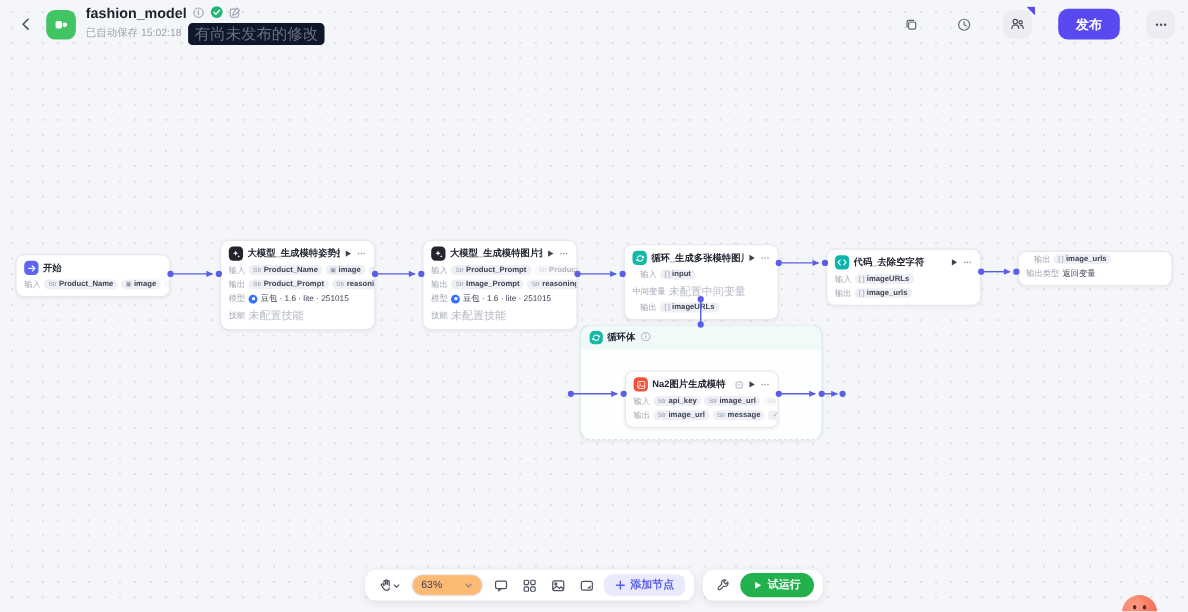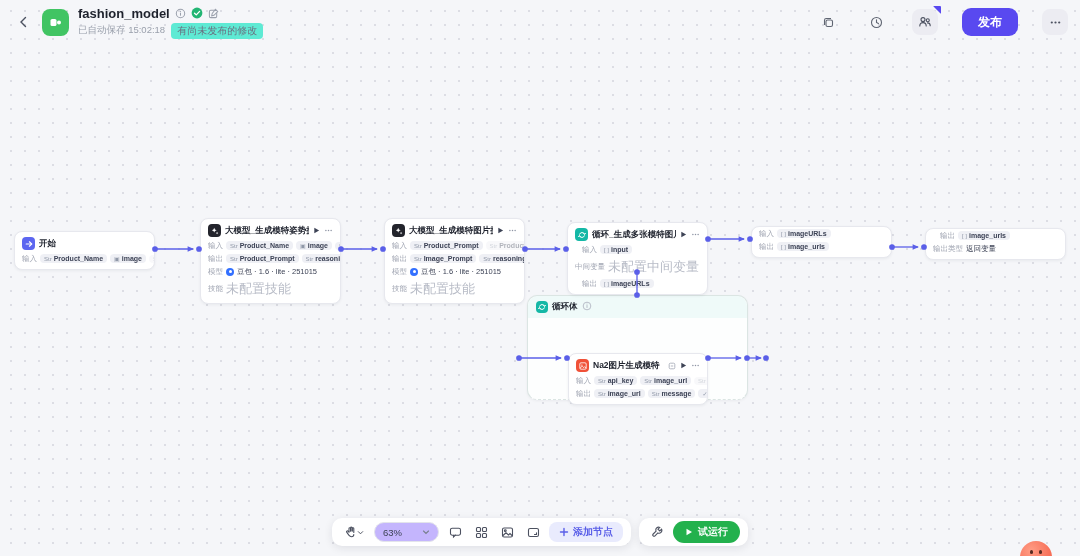--- a/index.html
+++ b/index.html
@@ -17,21 +17,21 @@
   
   .topbar { position:absolute; top:0; left:0; right:0; height:44px; display:flex; align-items:center; padding:0 12px; z-index:30; }
   .icon-btn { display:flex; align-items:center; justify-content:center; width:24px; height:24px; border-radius:6px; color:#5f6572; cursor:pointer; background:transparent; border:none; }
   .back-btn { margin-right:6px; color:#4b5160; }
   .app-icon { width:27px; height:27px; border-radius:8px; background:#41c463; display:flex; align-items:center; justify-content:center; margin-right:9px; }
   .title-col { display:flex; flex-direction:column; gap:2px; }
   .title-row { display:flex; align-items:center; gap:5px; }
   .wf-title { font-size:13px; font-weight:700; color:#1d212c; }
   .sub-row { display:flex; align-items:center; gap:6px; }
   .autosave { font-size:9.5px; color:#9aa0ac; }
-  .unpub-badge { font-size:10px; color:#6a7080; background:#5eead4; border-radius:4px; padding:1px 6px; }
+  .unpub-badge { font-size:14px; color:#6a7080; background:#0f172a; border-radius:4px; padding:1px 6px; }
   .topbar-right { margin-left:auto; display:flex; align-items:center; gap:24px; }
   .sq-btn { width:26px; height:26px; border-radius:8px; background:#ececf2; display:flex; align-items:center; justify-content:center; color:#4c5160; position:relative; cursor:pointer; border:none; }
   .collab-badge { position:absolute; top:-3px; right:-3px; width:8px; height:8px; background:#5949f0; clip-path:polygon(0 0,100% 0,100% 100%); border-radius:1px; }
   .publish-btn { height:28px; padding:0 16px; border:none; border-radius:9px; background:#5949f0; color:#fff; font-size:12px; font-weight:600; cursor:pointer; }
 
   
   .edges { position:absolute; inset:0; z-index:12; pointer-events:none; }
 
   
   .node { position:absolute; background:#fff; border:1px solid #e7e8ee; border-radius:8px; box-shadow:0 1px 3px rgba(25,28,45,.06); z-index:10; cursor:pointer; }
@@ -46,35 +46,35 @@
   .head-actions { display:flex; align-items:center; gap:4px; color:#3c4254; flex:none; }
   .row { display:flex; align-items:center; gap:3px; padding:1.5px 7px; white-space:nowrap; overflow:hidden; }
   .row-label { font-size:7.5px; color:#a0a5b2; flex:none; }
   .chip { display:inline-flex; align-items:center; gap:2px; background:#eff0f5; border-radius:4px; padding:1px 4px; font-size:7px; font-weight:600; color:#3d4356; }
   .chip::before { color:#9098a8; font-size:6px; font-weight:400; }
   .chip[data-type="str"]::before { content:"Str"; }
   .chip[data-type="arr"]::before { content:"[ ]"; }
   .chip[data-type="img"]::before { content:"▣"; }
   .chip[data-type="bool"]::before { content:"✓"; }
   .chip.faded { opacity:.4; }
-  .gray-val { font-size:13px; color:#b8bcc7; }
+  .gray-val { font-size:10px; color:#b8bcc7; }
   .dark-val { font-size:7.5px; color:#3d4356; }
   .model-dot { width:8px; height:8px; border-radius:50%; background:#3370ff; display:inline-flex; align-items:center; justify-content:center; flex:none; }
   .model-dot::after { content:""; width:3px; height:3px; border-radius:50%; background:#fff; }
 
   
   .loop-body { position:absolute; left:527px; top:295px; width:221px; height:105px; background:#fdfefe; border:1px solid #dbe5e3; border-bottom-style:dashed; border-radius:10px; box-shadow:0 1px 3px rgba(25,28,45,.05); z-index:8; }
   .loop-body-head { display:flex; align-items:flex-start; gap:4px; padding:5px 8px; background:rgba(20,184,166,.06); border-radius:10px 10px 0 0; }
   .loop-body-title { font-size:8.5px; font-weight:700; color:#20242f; }
 
   
   .bottom-bar { position:absolute; left:50%; transform:translateX(-50%); bottom:10px; display:flex; gap:8px; z-index:30; }
   .pill { background:#fff; border-radius:10px; box-shadow:0 2px 8px rgba(25,28,45,.10); display:flex; align-items:center; gap:6px; padding:4px 8px; height:28px; }
   .tool-btn { display:flex; align-items:center; justify-content:center; width:20px; height:20px; border:none; background:transparent; color:#4c5160; cursor:pointer; border-radius:5px; }
-  .zoom-select { display:flex; align-items:center; gap:20px; border:1px solid #e3e4eb; border-radius:12px; height:20px; padding:0 8px; font-size:9.5px; color:#3c4254; cursor:pointer; background:#c4b5fd; }
+  .zoom-select { display:flex; align-items:center; gap:20px; border:1px solid #e3e4eb; border-radius:12px; height:20px; padding:0 8px; font-size:9.5px; color:#3c4254; cursor:pointer; background:#fdba74; }
   .add-node-btn { display:flex; align-items:center; gap:4px; background:#e9ebfd; color:#5a5fe8; border:none; border-radius:8px; height:20px; padding:0 10px; font-size:10px; font-weight:600; cursor:pointer; }
   .run-btn { display:flex; align-items:center; gap:5px; background:#23b14d; color:#fff; border:none; border-radius:12px; height:22px; padding:0 12px; font-size:10px; font-weight:600; cursor:pointer; }
 
   .avatar { position:absolute; right:28px; bottom:-17px; width:32px; height:32px; border-radius:50%; background:radial-gradient(circle at 35% 30%,#ff9d85,#f2543d); z-index:30; cursor:pointer; }
   .avatar::before,.avatar::after { content:""; position:absolute; top:9px; width:3px; height:4px; border-radius:2px; background:#5a2c22; }
   .avatar::before { left:10px; } .avatar::after { right:10px; }
 
   svg { display:block; }
 </style>
 </head>
@@ -330,20 +330,39 @@
     <div class="row" style="padding-left:14px;">
       <span class="row-label">输出</span>
       <span class="chip" data-type="arr">
           <span>imageURLs</span>
         </span>
     </div>
     <div style="height:4px;"></div>
   </div>
 
   <div class="node" style="left:751px;top:226px;width:141px;">
+    <div class="node-head">
+      <span class="node-icon ni-code">
+        <svg width="9" height="9" viewBox="0 0 10 10" fill="none" stroke="#fff" stroke-width="1.1" stroke-linecap="round">
+            <path d="M3.2 2.5 L1 5 L3.2 7.5"></path>
+            <path d="M6.8 2.5 L9 5 L6.8 7.5"></path>
+          </svg>
+      </span>
+      <span class="node-title">代码_去除空字符</span>
+      <span class="head-actions">
+        <svg width="7" height="7" viewBox="0 0 8 8" fill="#3c4254">
+            <path d="M1.5 0.8 L7 4 L1.5 7.2 Z"></path>
+          </svg>
+        <svg width="9" height="9" viewBox="0 0 12 12" fill="#8e94a4">
+            <circle cx="2.5" cy="6" r="1"></circle>
+            <circle cx="6" cy="6" r="1"></circle>
+            <circle cx="9.5" cy="6" r="1"></circle>
+          </svg>
+      </span>
+    </div>
     <div class="row">
       <span class="row-label">输入</span>
       <span class="chip" data-type="arr">
           <span>imageURLs</span>
         </span>
     </div>
     <div class="row">
       <span class="row-label">输出</span>
       <span class="chip" data-type="arr">
           <span>image_urls</span>
@@ -359,21 +378,21 @@
           <span>image_urls</span>
         </span>
     </div>
     <div class="row">
       <span class="row-label">输出类型</span>
       <span class="dark-val">返回变量</span>
     </div>
     <div style="height:4px;"></div>
   </div>
 
-  <div class="node" style="left:568px;top:337px;width:140px;z-index:11;margin-top:16px;">
+  <div class="node" style="left:568px;top:337px;width:140px;z-index:11;">
     <div class="node-head">
       <span class="node-icon ni-na2">
         <svg width="8" height="8" viewBox="0 0 10 10" fill="none" stroke="#fff" stroke-width="1">
             <rect x="1" y="1" width="8" height="8" rx="1.5"></rect>
             <circle cx="3.6" cy="3.8" r="0.8" fill="#fff" stroke="none"></circle>
             <path d="M1.5 7.5 L4 5.2 L6 7 L7.2 5.8 L8.8 7.5" stroke-linecap="round" stroke-linejoin="round"></path>
           </svg>
       </span>
       <span class="node-title">Na2图片生成模特</span>
       <svg width="8" height="8" viewBox="0 0 10 10" fill="none" stroke="#a8adba" stroke-width="1.1">

